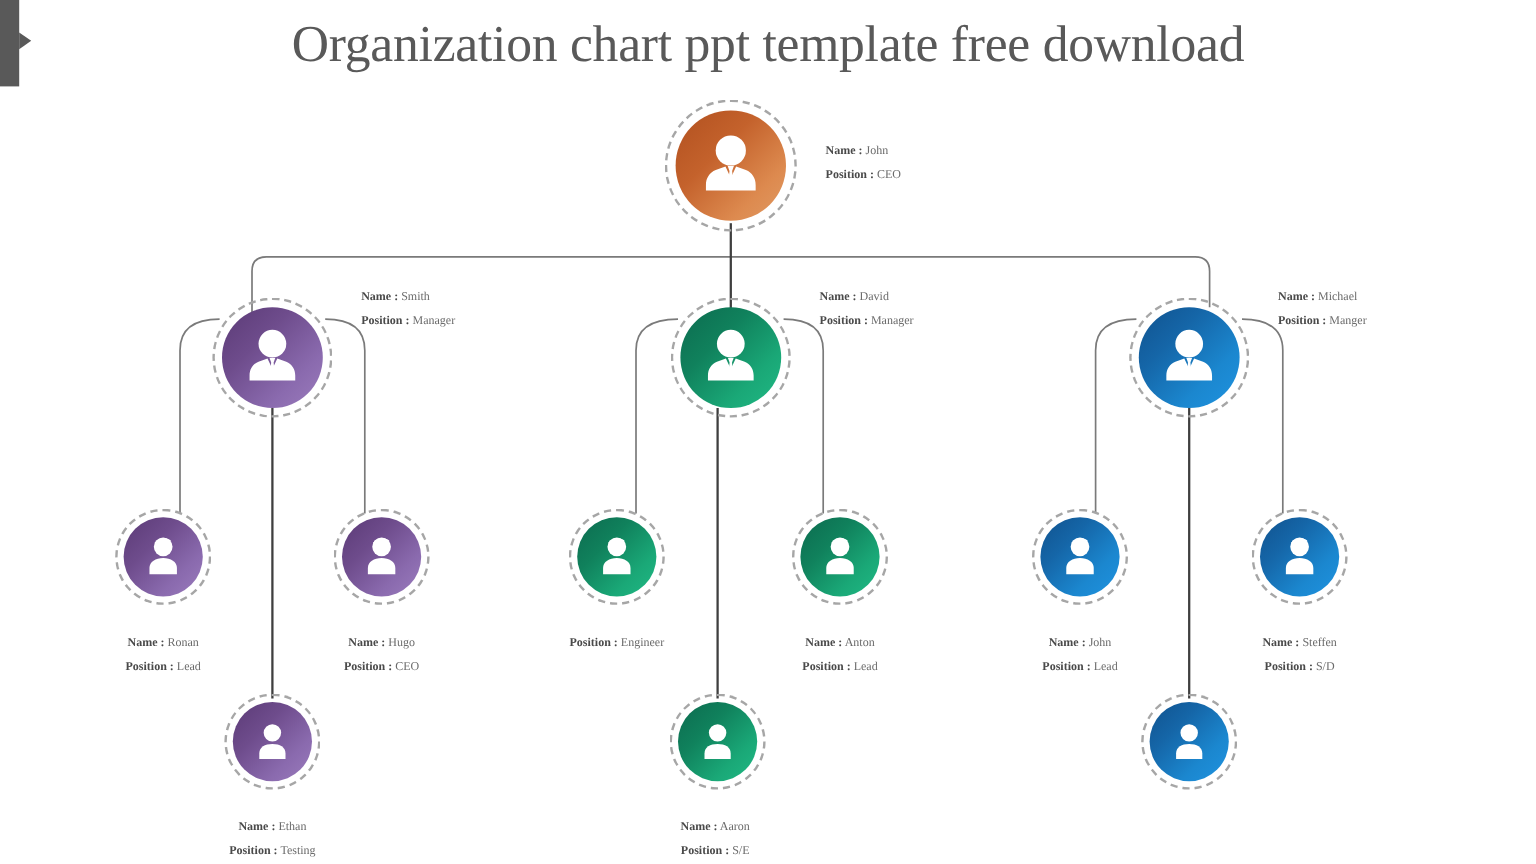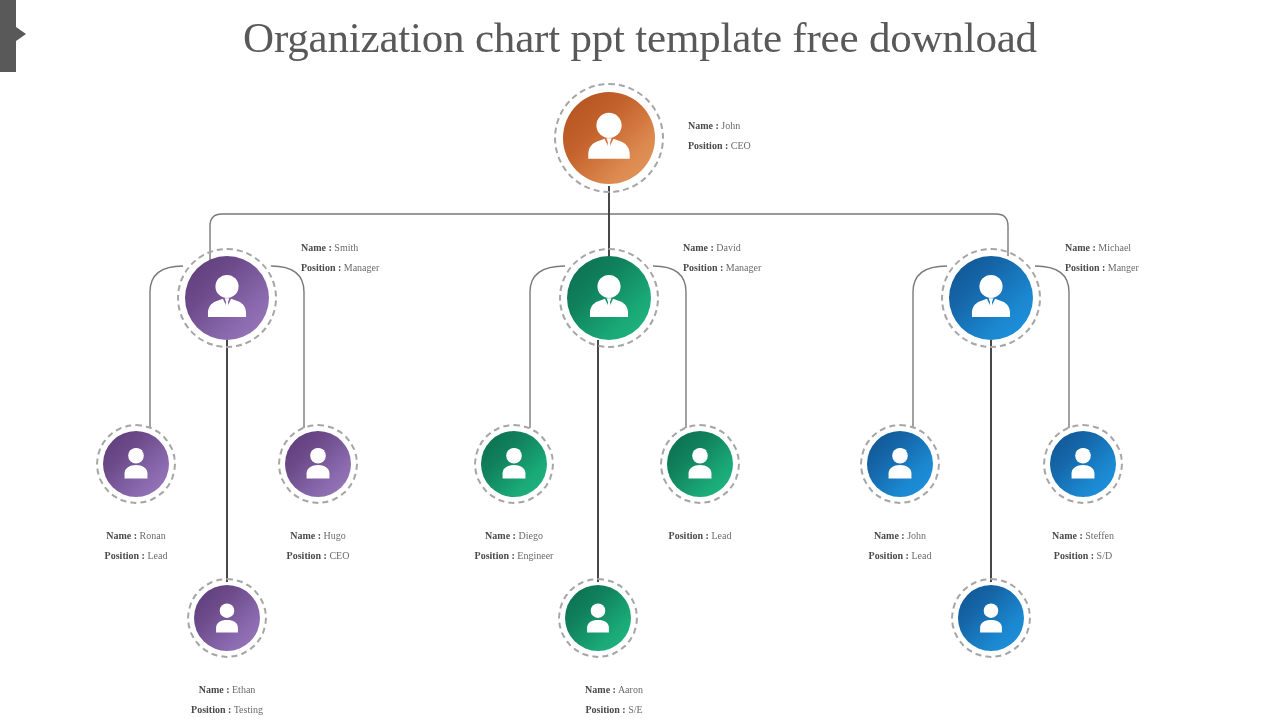--- a/index.html
+++ b/index.html
@@ -230,34 +230,34 @@
     <div class="node c-green" style="left: 481px; top: 431px; width: 66px; height: 66px;">
       <span>
     <svg width="52" height="52" viewBox="0 0 100 100">
       <path d="M35 34 a15 15 0 1 0 30 0 a15 15 0 1 0 -30 0 Z" fill="#ffffff"></path>
       <path d="M36 28 c6 -9 20 -10 27 -3 c-7 1 -12 4 -16 8 c-4 -3 -8 -5 -11 -5 Z" fill="#ffffff"></path>
       <path d="M28 78 L28 68 C28 58 38 52 50 52 C62 52 72 58 72 68 L72 78 Z" fill="#ffffff"></path>
     </svg>
       </span>
     </div>
     <div class="label center" style="left: 364px; width: 300px; top: 526px;">
-      <span class="row"><span class="k">Name :</span> <span class="v">Diego</span></span>
       <span class="row"><span class="k">Position :</span> <span class="v">Engineer</span></span>
     </div>
     <div class="ring" style="left: 660px; top: 424px; width: 80px; height: 80px;"></div>
     <div class="node c-green" style="left: 667px; top: 431px; width: 66px; height: 66px;">
       <span>
     <svg width="52" height="52" viewBox="0 0 100 100">
       <path d="M35 34 a15 15 0 1 0 30 0 a15 15 0 1 0 -30 0 Z" fill="#ffffff"></path>
       <path d="M36 28 c6 -9 20 -10 27 -3 c-7 1 -12 4 -16 8 c-4 -3 -8 -5 -11 -5 Z" fill="#ffffff"></path>
       <path d="M28 78 L28 68 C28 58 38 52 50 52 C62 52 72 58 72 68 L72 78 Z" fill="#ffffff"></path>
     </svg>
       </span>
     </div>
     <div class="label center" style="left: 550px; width: 300px; top: 526px;">
+      <span class="row"><span class="k">Name :</span> <span class="v">Anton</span></span>
       <span class="row"><span class="k">Position :</span> <span class="v">Lead</span></span>
     </div>
     <div class="ring" style="left: 860px; top: 424px; width: 80px; height: 80px;"></div>
     <div class="node c-blue" style="left: 867px; top: 431px; width: 66px; height: 66px;">
       <span>
     <svg width="52" height="52" viewBox="0 0 100 100">
       <path d="M35 34 a15 15 0 1 0 30 0 a15 15 0 1 0 -30 0 Z" fill="#ffffff"></path>
       <path d="M36 28 c6 -9 20 -10 27 -3 c-7 1 -12 4 -16 8 c-4 -3 -8 -5 -11 -5 Z" fill="#ffffff"></path>
       <path d="M28 78 L28 68 C28 58 38 52 50 52 C62 52 72 58 72 68 L72 78 Z" fill="#ffffff"></path>
     </svg>
@@ -296,21 +296,21 @@
     </div>
     <div class="ring" style="left: 558px; top: 578px; width: 80px; height: 80px;"></div>
     <div class="node c-green" style="left: 565px; top: 585px; width: 66px; height: 66px;">
       <span>
     <svg width="52" height="52" viewBox="0 0 100 100">
       <circle cx="50" cy="36" r="14" fill="#ffffff"></circle>
       <path d="M29 78 L29 69 C29 59 38 54 50 54 C62 54 71 59 71 69 L71 78 Z" fill="#ffffff"></path>
     </svg>
       </span>
     </div>
-    <div class="label center" style="left: 464px; width: 300px; top: 680px;">
+    <div class="label center" style="left: 446px; width: 300px; top: 680px;">
       <span class="row"><span class="k">Name :</span> <span class="v">Aaron</span></span>
       <span class="row"><span class="k">Position :</span> <span class="v">S/E</span></span>
     </div>
     <div class="ring" style="left: 951px; top: 578px; width: 80px; height: 80px;"></div>
     <div class="node c-blue" style="left: 958px; top: 585px; width: 66px; height: 66px;">
       <span>
     <svg width="52" height="52" viewBox="0 0 100 100">
       <circle cx="50" cy="36" r="14" fill="#ffffff"></circle>
       <path d="M29 78 L29 69 C29 59 38 54 50 54 C62 54 71 59 71 69 L71 78 Z" fill="#ffffff"></path>
     </svg>

